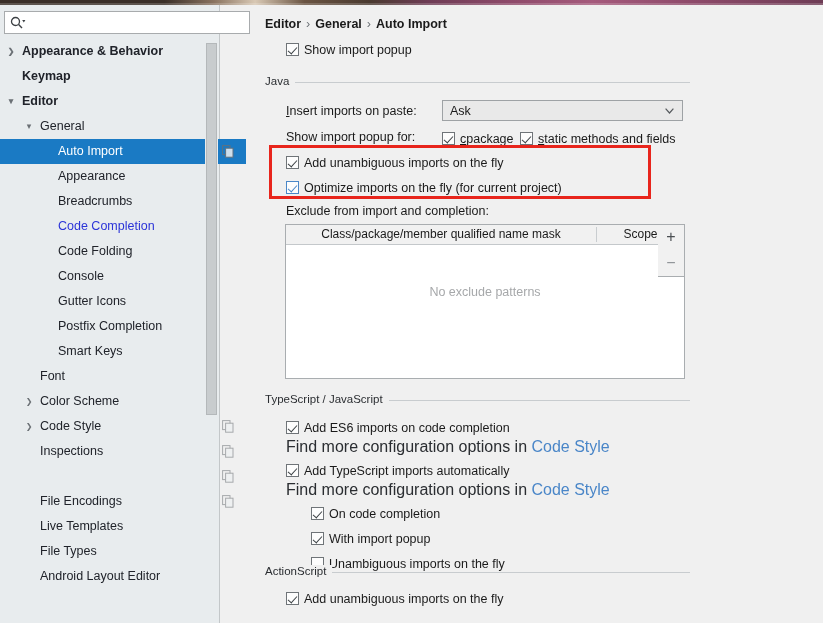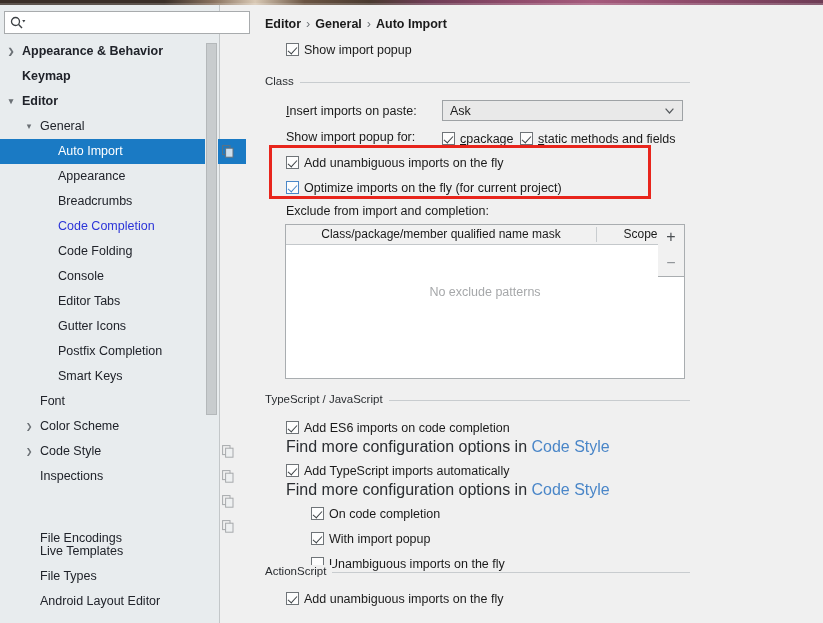--- a/index.html
+++ b/index.html
@@ -350,23 +350,20 @@
         <div class="tree-row link" style="color: rgb(43, 52, 216);">
           <span class="tree-label" style="left: 58px;">Code Completion</span>
         </div>
         <div class="tree-row">
           <span class="tree-label" style="left: 58px;">Code Folding</span>
         </div>
         <div class="tree-row">
           <span class="tree-label" style="left: 58px;">Console</span>
         </div>
         <div class="tree-row">
-          <span class="tree-label" style="left: 58px;">Editor Tabs</span>
-        </div>
-        <div class="tree-row">
           <span class="tree-label" style="left: 58px;">Gutter Icons</span>
         </div>
         <div class="tree-row">
           <span class="tree-label" style="left: 58px;">Postfix Completion</span>
         </div>
         <div class="tree-row">
           <span class="tree-label" style="left: 58px;">Smart Keys</span>
         </div>
         <div class="tree-row">
           <span class="tree-label" style="left: 40px;">Font</span>
@@ -390,21 +387,21 @@
             <rect x="3.6" y="3.2" width="7.4" height="9" fill="#eef1f3" stroke="#6a6f74" stroke-width="1"></rect>
           </svg>
         </div>
         <div class="tree-row">
           <svg class="copy-icon" viewBox="0 0 12 13">
             <rect x="0.6" y="0.6" width="7.4" height="9" fill="none" stroke="#6a6f74" stroke-width="1"></rect>
             <rect x="3.6" y="3.2" width="7.4" height="9" fill="#eef1f3" stroke="#6a6f74" stroke-width="1"></rect>
           </svg>
         </div>
         <div class="tree-row">
-          <span class="tree-label" style="left: 40px; margin-top: 12px;">File Encodings</span>
+          <span class="tree-label" style="left: 40px;">File Encodings</span>
           <svg class="copy-icon" viewBox="0 0 12 13">
             <rect x="0.6" y="0.6" width="7.4" height="9" fill="none" stroke="#6a6f74" stroke-width="1"></rect>
             <rect x="3.6" y="3.2" width="7.4" height="9" fill="#eef1f3" stroke="#6a6f74" stroke-width="1"></rect>
           </svg>
         </div>
         <div class="tree-row">
           <span class="tree-label" style="left: 40px;">Live Templates</span>
         </div>
         <div class="tree-row">
           <span class="tree-label" style="left: 40px;">File Types</span>
@@ -424,21 +421,21 @@
     <div class="breadcrumb">
       <span>Editor</span><span class="sep">›</span><span>General</span><span class="sep">›</span><span>Auto Import</span>
     </div>
 
     <div class="cbrow" style="left:29px; top:36px;">
       <span class="cb checked"></span><span class="cbtext">Show import popup</span>
     </div>
 
     <div class="group" style="left:8px; top:70px; width:425px;">
       <span class="gline"></span>
-      <span class="gtitle">Class</span>
+      <span class="gtitle">Java</span>
     </div>
 
     <div class="label" style="left:29px; top:99px;">
       <span class="mn">I</span><span>nsert imports on paste:</span>
     </div>
 
     <div class="combo" style="left:185px; top:95px; width:241px;">
       <span class="cval">Ask</span>
       <svg class="chev" viewBox="0 0 9 6">
         <path d="M0.6 0.6 L4.5 5 L8.4 0.6" fill="none" stroke="#55595d" stroke-width="1.2"></path>

